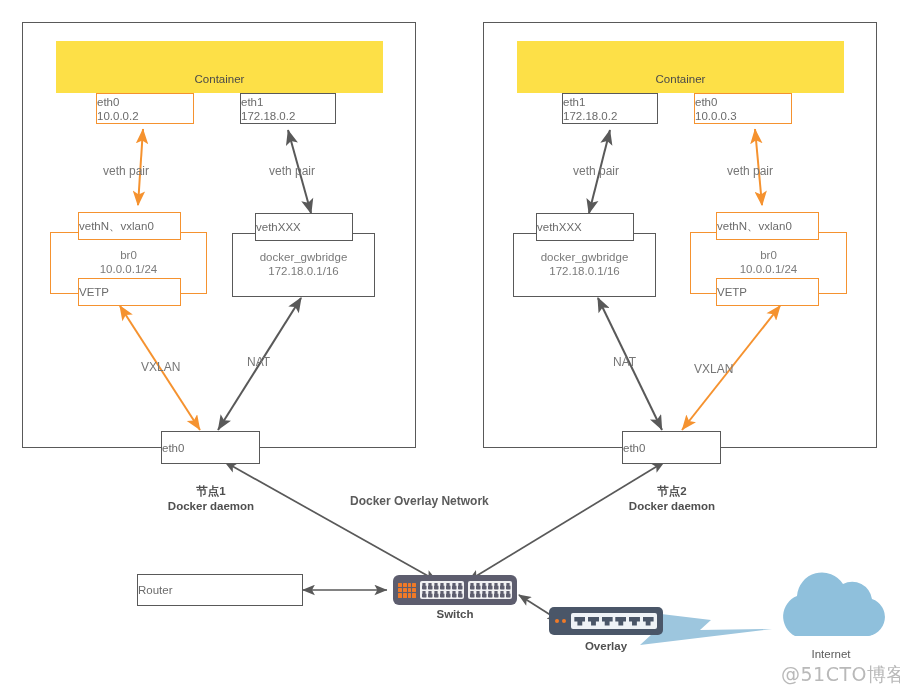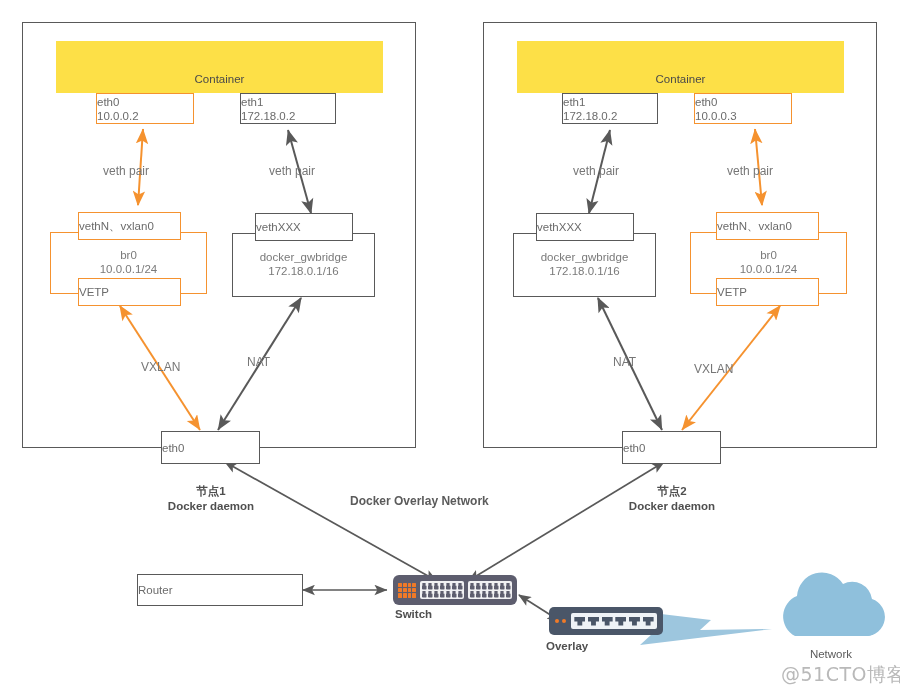--- a/index.html
+++ b/index.html
@@ -152,20 +152,21 @@
   }
   .router-ports b{
     width:11px;height:9px;
     background:#4a5668;
     display:block;
     clip-path:polygon(0 0,100% 0,100% 55%,72% 55%,72% 100%,28% 100%,28% 55%,0 55%);
   }
 
   .device-caption{
     position:absolute;
+    text-align:center;
     font-size:11.5px;
     font-weight:bold;
     color:#4f4f4f;
     white-space:nowrap;
   }
   .cloud-caption{
     position:absolute;
     text-align:center;
     font-size:11.5px;
     color:#5b5b5b;
@@ -430,17 +431,17 @@
       <b></b>
         <b></b>
         <b></b>
         <b></b>
         <b></b>
         <b></b>
     </div>
   </div>
   <div class="device-caption" style="left:546px;top:640px;width:120px;">Overlay</div>
 
-  <div class="cloud-caption" style="left:774px;top:648px;width:114px;">Network</div>
+  <div class="cloud-caption" style="left:774px;top:648px;width:114px;">Internet</div>
 
   <div class="watermark" style="left:781px;top:662px;">@51CTO博客</div>
 
 </div>
 
 </body></html>

